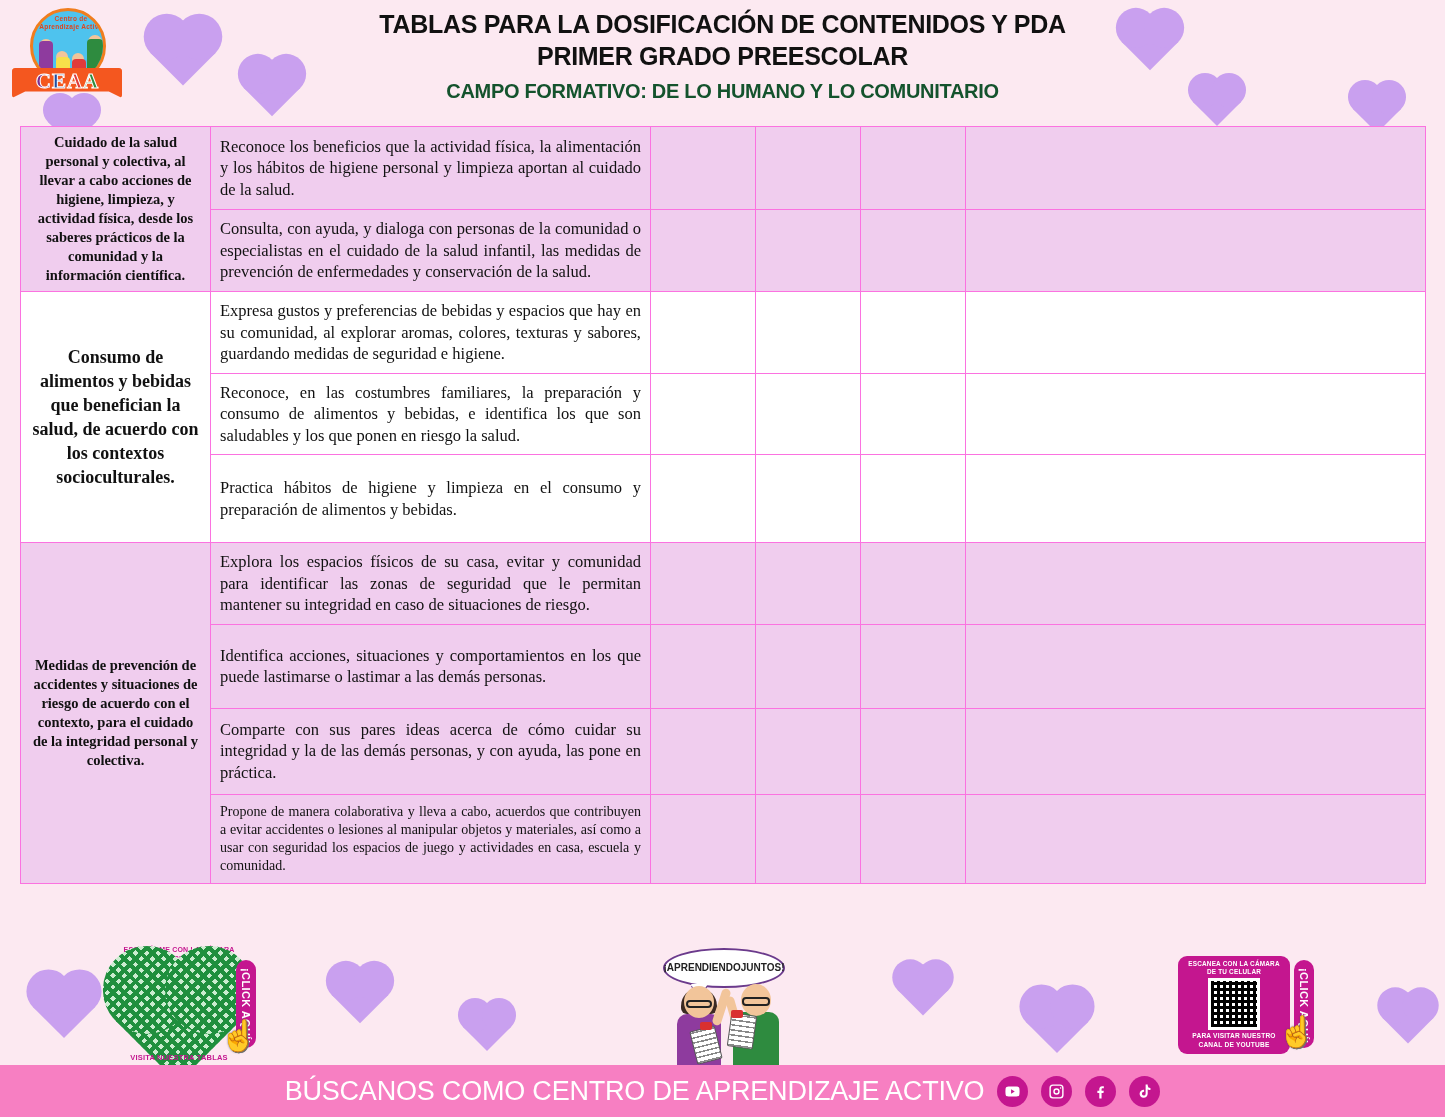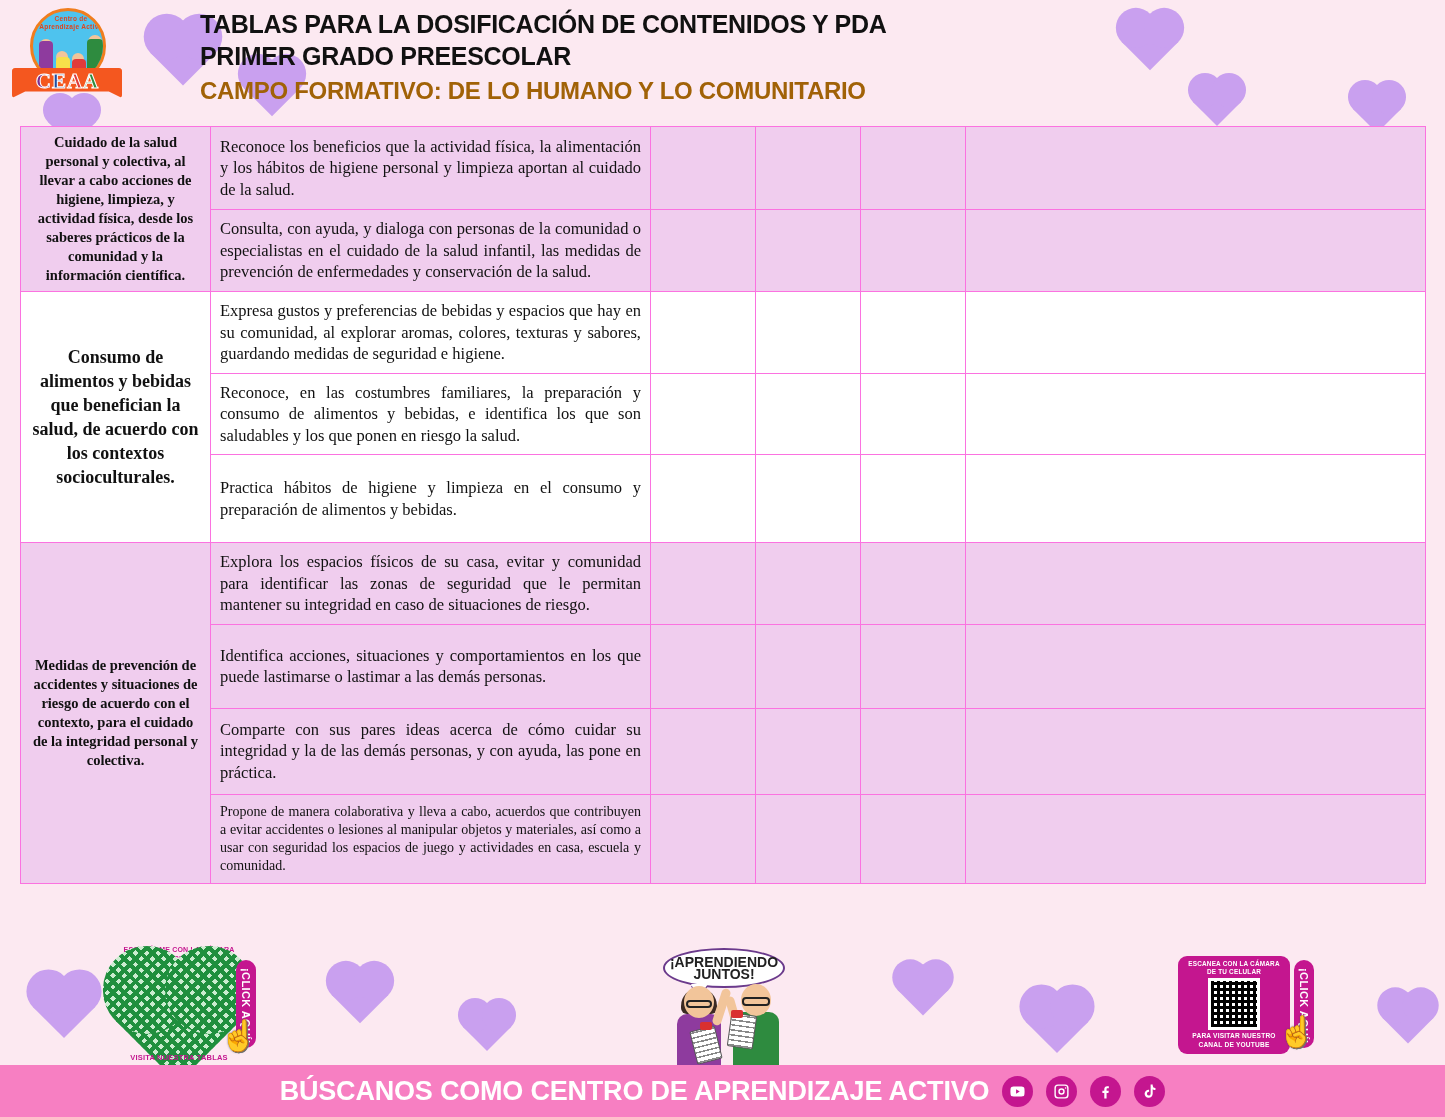--- a/index.html
+++ b/index.html
@@ -56,27 +56,27 @@
     box-shadow: 0 0 0 2px #fff;
   }
   .logo-text {
     position: absolute; left: 0; top: 62px; width: 110px; height: 26px;
     display: flex; align-items: center; justify-content: center; gap: 1px;
     font-size: 21px; font-weight: bold; font-family: "Liberation Serif", serif;
     -webkit-text-stroke: 1px #fff;
   }
   .lc1 { color: #7b2d8e; } .lc2 { color: #1f4fa3; } .lc3 { color: #e03b3b; } .lc4 { color: #2e8b3f; }
 
-  .title-wrap { position: absolute; left: 200px; top: 8px; width: 1045px; }
+  .title-wrap { position: absolute; left: 200px; top: 8px; width: 1045px; text-align: center; }
   .title-main {
     font-size: 25px; font-weight: bold; color: #111; letter-spacing: -0.3px;
     line-height: 32px; font-stretch: condensed;
   }
   .title-sub {
-    font-size: 24px; font-weight: bold; color: #a16207; letter-spacing: -0.3px;
+    font-size: 20px; font-weight: bold; color: #14532d; letter-spacing: -0.3px;
     line-height: 32px; margin-top: 3px;
   }
 
   .badge {
     position: absolute; right: 13px; top: 15px; width: 152px; padding: 5px 0 7px;
     background: #c4168f; border-radius: 9px; text-align: center;
     color: #fff; font-size: 23px; font-weight: bold; line-height: 26px;
     letter-spacing: .2px;
   }
 
@@ -140,22 +140,22 @@
   }
   .hand {
     position: absolute; font-size: 30px; color: #fff;
     text-shadow: 0 0 2px #555, 1px 1px 0 #777;
   }
 
   .mascot { position: absolute; left: 655px; top: 10px; width: 142px; height: 118px; }
   .bubble {
     position: absolute; left: 8px; top: 0; width: 122px; height: 40px;
     background: #fff; border: 2px solid #6b3a8c; border-radius: 50%;
-    display: flex; flex-direction: column; align-items: center; justify-content: center;
-    font-size: 14px; font-weight: bold; color: #222; line-height: 12px; text-align: center;
+    display: flex; flex-direction: row; align-items: center; justify-content: center;
+    font-size: 10px; font-weight: bold; color: #222; line-height: 12px; text-align: center;
   }
   .bubble-tail {
     position: absolute; left: 36px; top: 36px; width: 0; height: 0;
     border-left: 7px solid transparent; border-right: 10px solid transparent;
     border-top: 14px solid #fff; filter: drop-shadow(0 2px 0 #6b3a8c);
   }
   .mp-body { position: absolute; bottom: 0; border-radius: 10px 10px 0 0; }
   .mw-body { left: 22px; width: 44px; height: 52px; background: #8e3b9e; }
   .mw-head { left: 29px; bottom: 48px; width: 30px; height: 32px; border-radius: 50%; background: #f2c59a; }
   .mw-hair { left: 26px; bottom: 52px; width: 36px; height: 26px; border-radius: 18px 18px 6px 6px; background: #3b2a22; }
@@ -186,21 +186,21 @@
   }
   .qr-right-bot { font-size: 6.6px; font-weight: bold; color: #fff; line-height: 8.5px; letter-spacing: .2px; }
 
   
   .bottom-bar {
     position: absolute; left: 0; bottom: 0; width: 1445px; height: 52px;
     background: #f77fc2; display: flex; align-items: center; justify-content: center;
     gap: 13px; z-index: 4;
   }
   .bottom-text {
-    color: #fff; font-size: 27px; font-weight: bold; letter-spacing: -0.2px;
+    color: #fff; font-size: 27px; font-weight: normal; letter-spacing: -0.2px;
   }
   .soc {
     width: 31px; height: 31px; border-radius: 50%; background: #c4168f;
     display: flex; align-items: center; justify-content: center;
     color: #fff; font-size: 17px; font-weight: bold;
   }
   .soc svg { width: 17px; height: 17px; fill: #fff; }
 </style>
 </head>
 <body>

